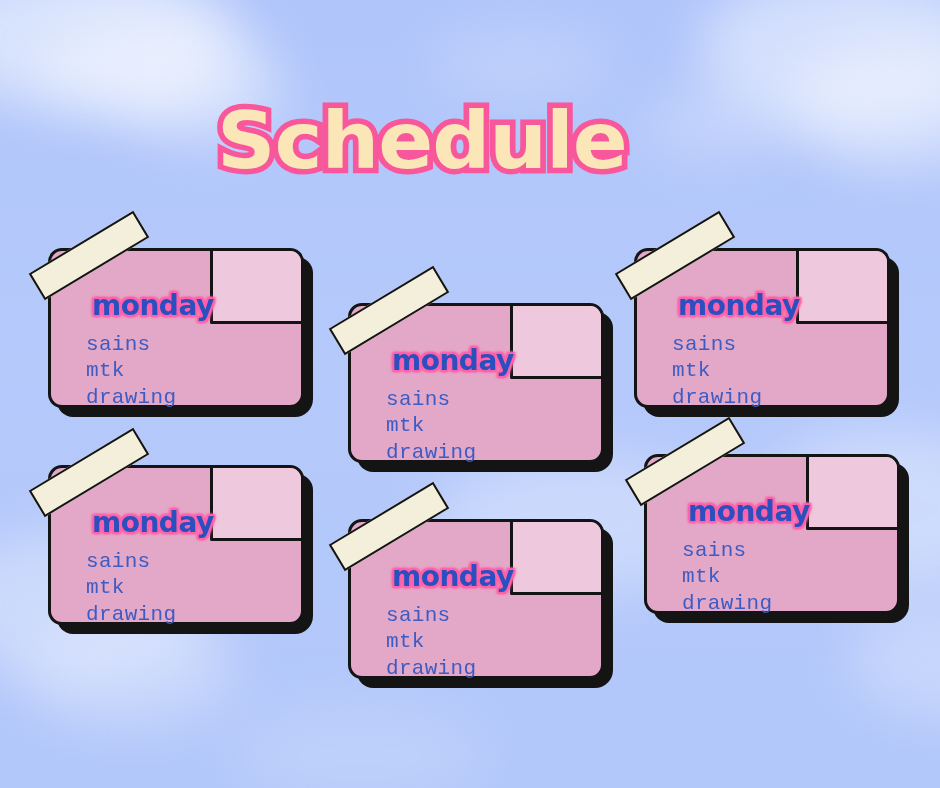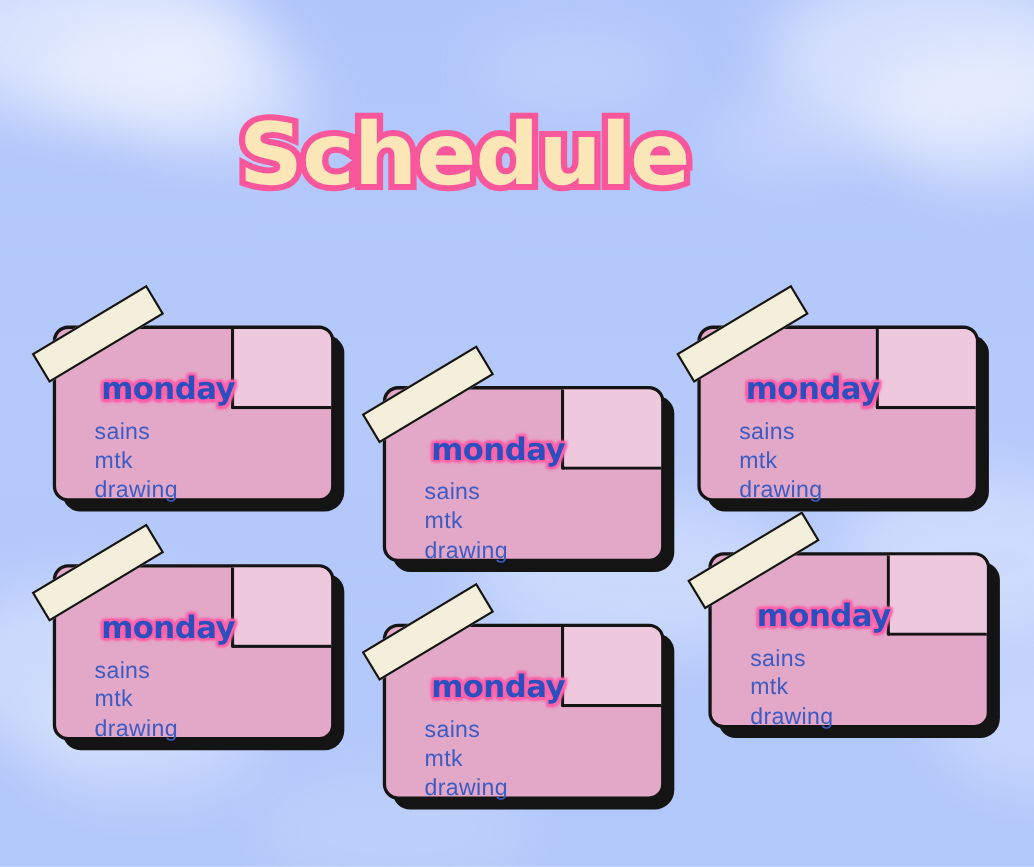--- a/index.html
+++ b/index.html
@@ -93,21 +93,20 @@
       5px 5px 0 #141414;
     transform: scaleX(1.02);
   }
 
   
   .card {
     position: absolute;
     width: 256px;
     height: 160px;
     z-index: 10;
-    margin-top: 48px;
   }
 
   
   .card-shadow {
     position: absolute;
     left: 9px;
     top: 9px;
     width: 256px;
     height: 160px;
     background: #141414;
@@ -186,21 +185,21 @@
   }
 
   .card-lines {
     position: absolute;
     left: 38px;
     top: 84px;
     z-index: 12;
   }
 
   .card-line {
-    font-family: Liberation Sans, sans-serif;
+    font-family: Liberation Mono, monospace;
     font-size: 21px;
     font-weight: 400;
     line-height: 1.26;
     color: #3c5cc4;
     letter-spacing: 0.3px;
   }
 </style>
 </head>
 <body>
 

